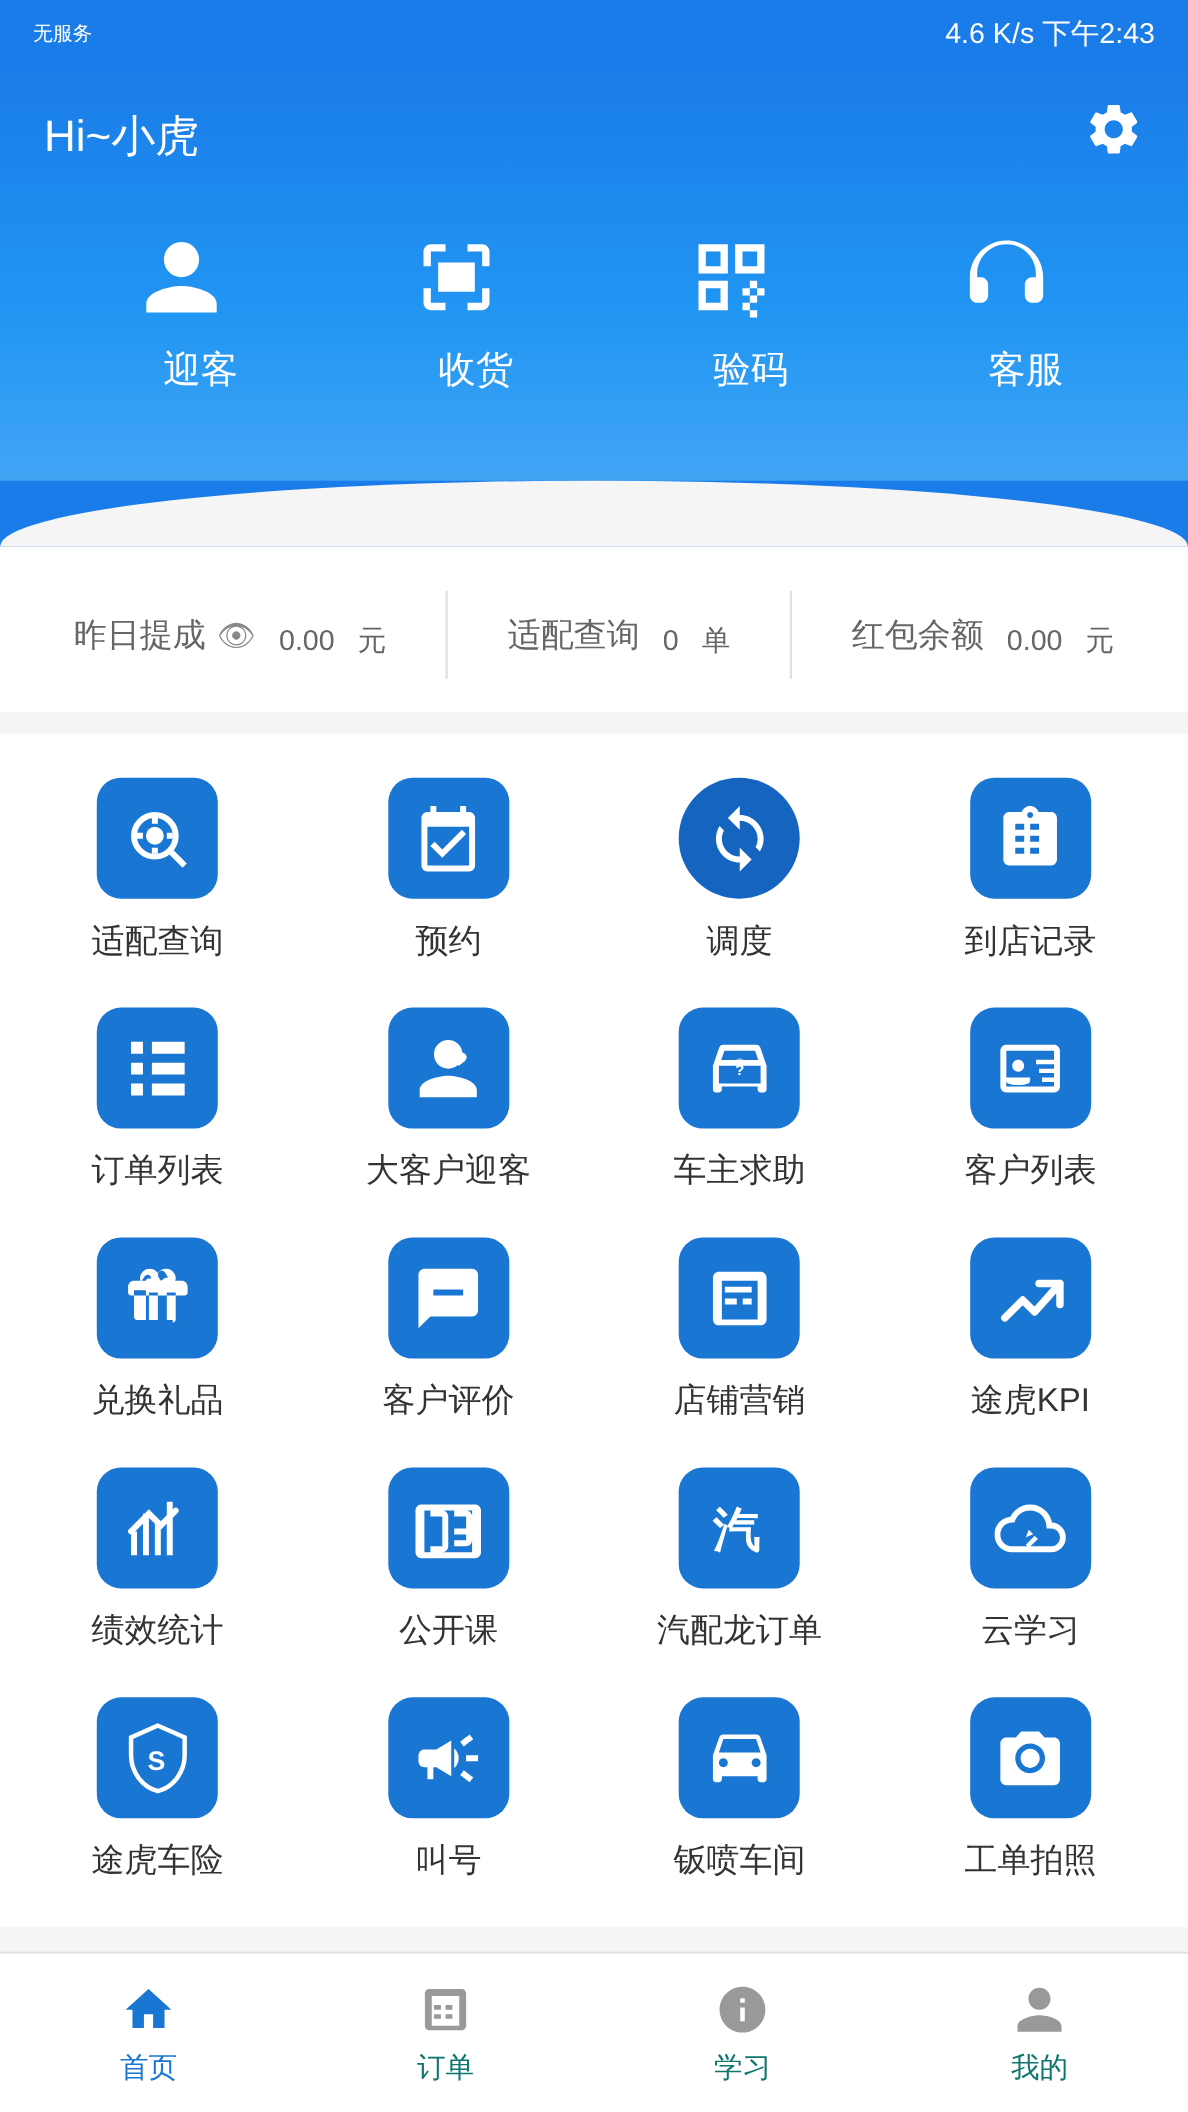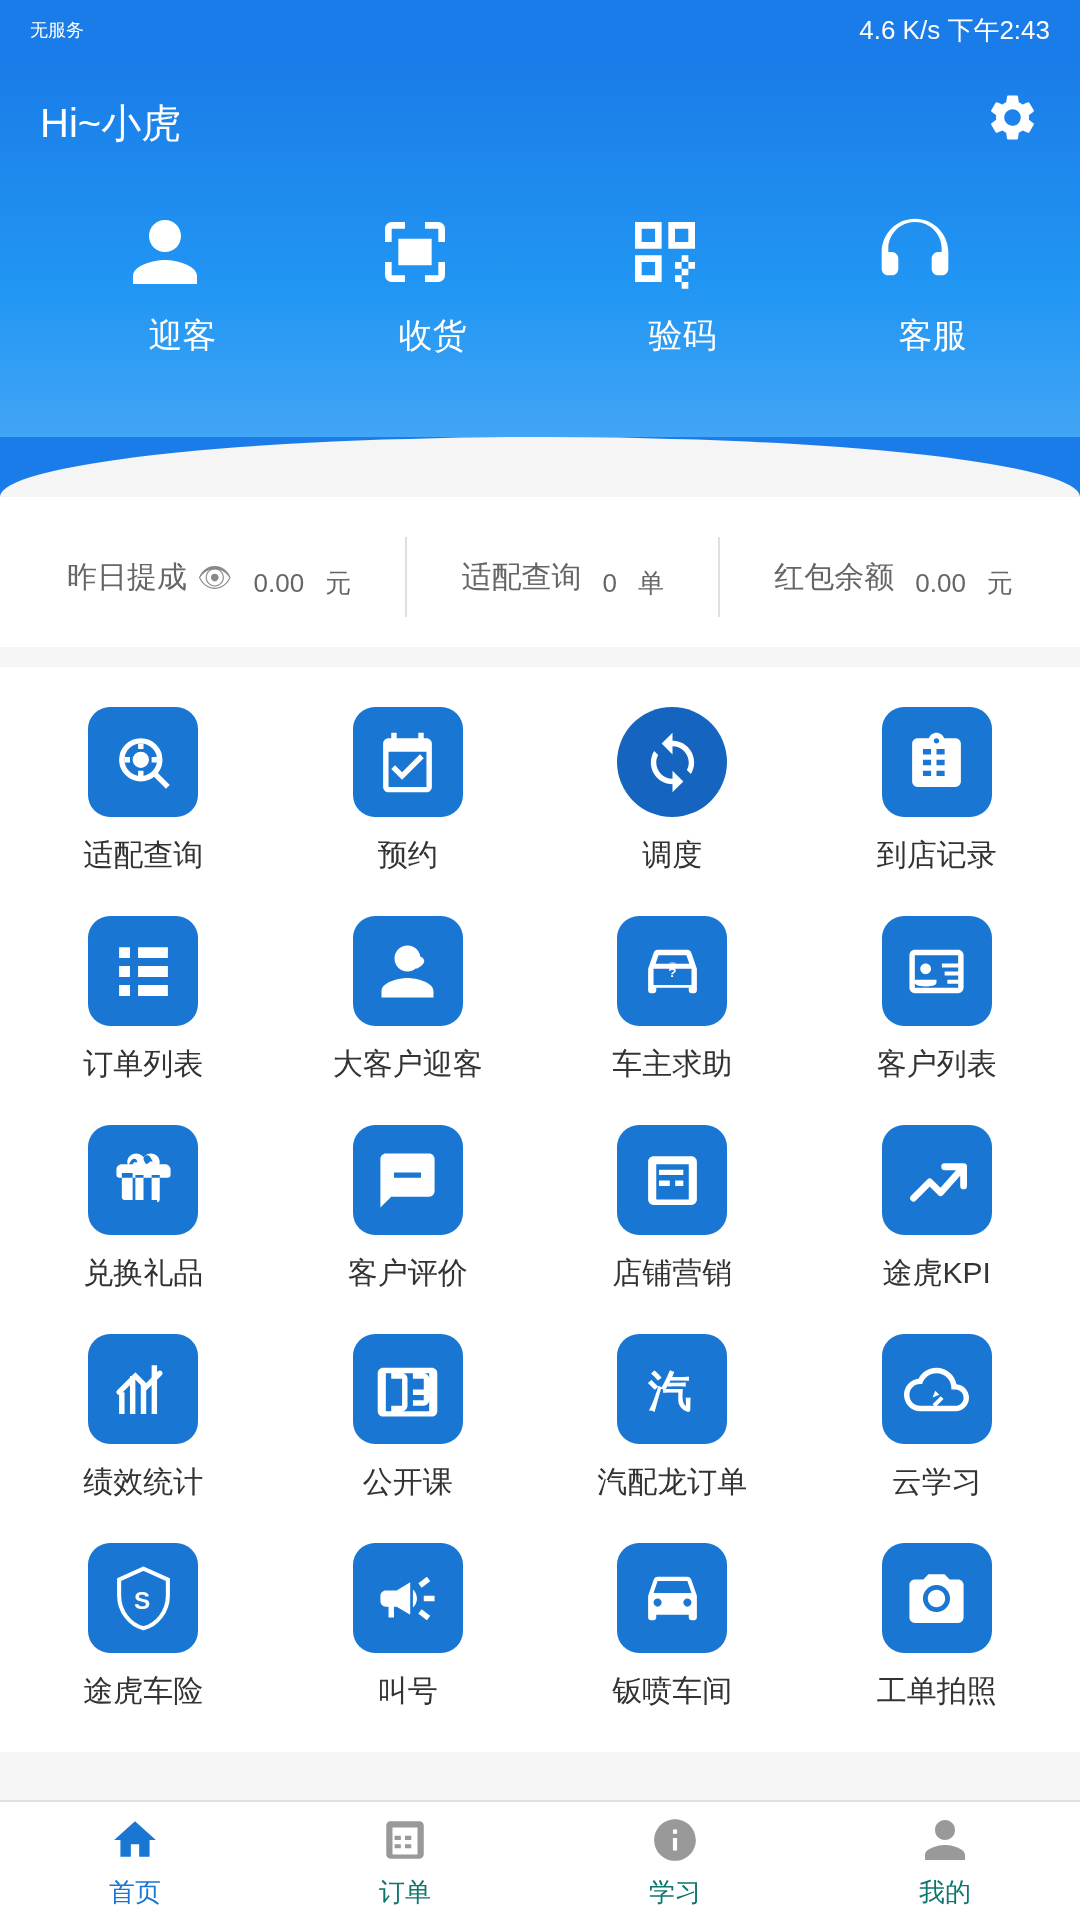--- a/index.html
+++ b/index.html
@@ -179,21 +179,21 @@
       color: #333;
       text-align: center;
     }
 
     
     .bottom-nav {
       position: fixed;
       bottom: 0;
       left: 0;
       width: 1080px;
-      height: 120px;
+      height: 146px;
       background: white;
       border-top: 2px solid #e0e0e0;
       display: flex;
       justify-content: space-around;
       align-items: center;
     }
     .nav-item {
       display: flex;
       flex-direction: column;
       align-items: center;

